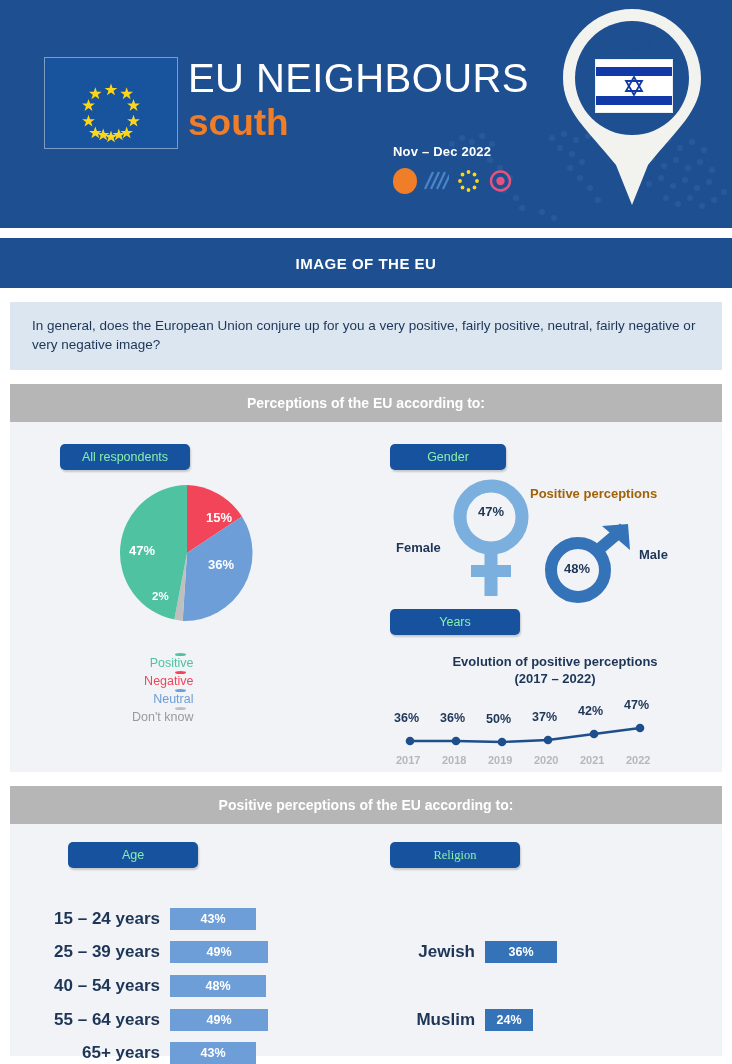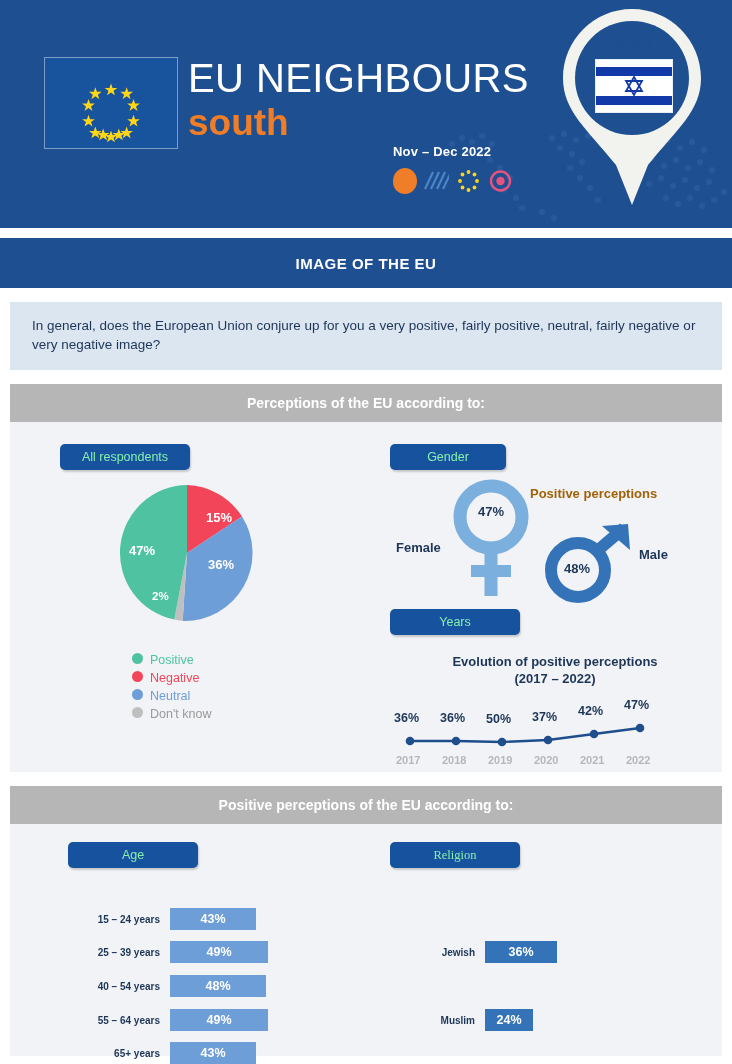--- a/index.html
+++ b/index.html
@@ -112,21 +112,21 @@
   .pill-all { position:absolute; left: 50px; top: 22px; width: 130px; }
   .pill-gender { position:absolute; left: 380px; top: 22px; width: 116px; }
   .pill-years { position:absolute; left: 380px; top: 187px; width: 130px; }
 
   .pie-wrap { position:absolute; left: 106px; top: 60px; width: 142px; height: 142px; }
   .pie-wrap svg { display:block; }
   .pie-lbl { position:absolute; color:#ffffff; font-size: 13px; font-weight: bold; }
   .pie-lbl.small { font-size: 11.5px; }
 
   .legend { position: absolute; left: 122px; top: 231px; }
-  .legend-row { display:flex; align-items:flex-start; height: 17px; margin-bottom: 1px; }
+  .legend-row { display:flex; align-items:flex-end; height: 17px; margin-bottom: 1px; flex-direction: column; }
   .legend-dot { width: 11px; height: 11px; border-radius: 50%; margin-right: 7px; }
   .legend-text { font-size: 12.5px; }
 
   .gender-area { position:absolute; left: 370px; top: 50px; width: 350px; height: 135px; }
   .pos-perc-title {
     position:absolute; left: 150px; top: 14px;
     font-size: 13px; font-weight: bold; color:#a16207;
   }
   .sym-female { position:absolute; left: 72px; top: 6px; }
   .sym-male { position:absolute; left: 160px; top: 50px; }
@@ -145,21 +145,21 @@
   .evo-val { position:absolute; font-size: 12.5px; font-weight: bold; color:#1d3557; }
   .evo-yr { position:absolute; font-size: 11px; color:#b7b7b7; font-weight:bold; }
 
   
   .panel-lower { height: 232px; }
   .pill-age { position:absolute; left: 58px; top: 18px; width: 130px; }
   .pill-religion { position:absolute; left: 380px; top: 18px; width: 130px; font-family: Liberation Serif, serif; }
 
   .bar-row { position:absolute; display:flex; align-items:center; }
   .bar-label {
-    font-size: 10px; font-weight: bold; color:#1d3557;
+    font-size: 17px; font-weight: bold; color:#1d3557;
     text-align: right; margin-right: 10px;
   }
   .bar {
     height: 22px; display:flex; align-items:center; justify-content:center;
     color:#ffffff; font-size: 12.5px; font-weight: bold;
   }
   .bar.age { background: #6d9ed8; }
   .bar.rel { background: #3573b9; }
 </style>
 </head>

